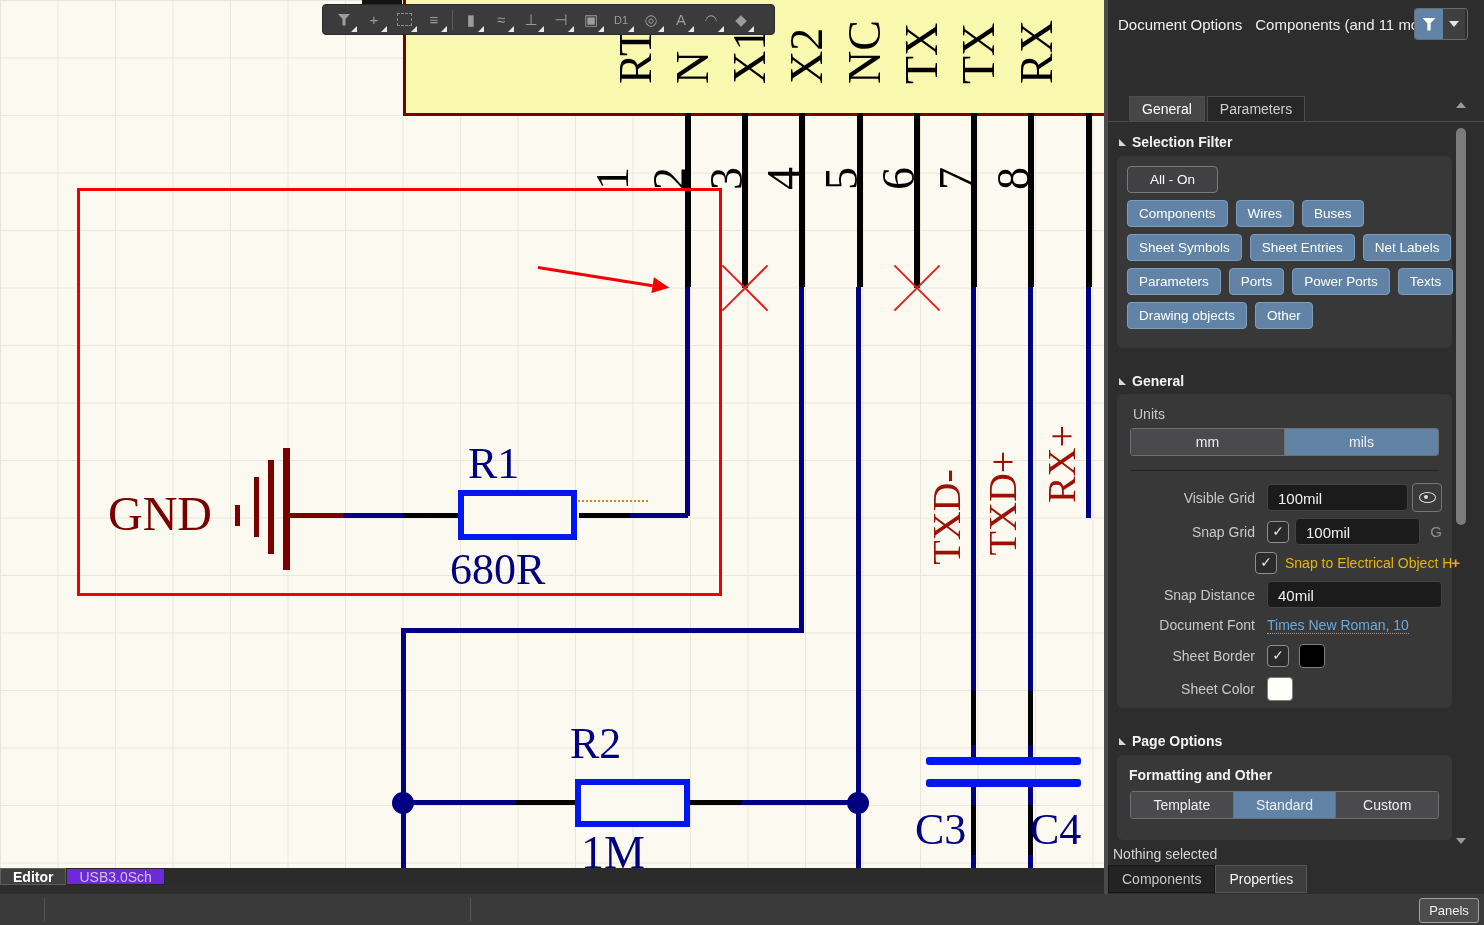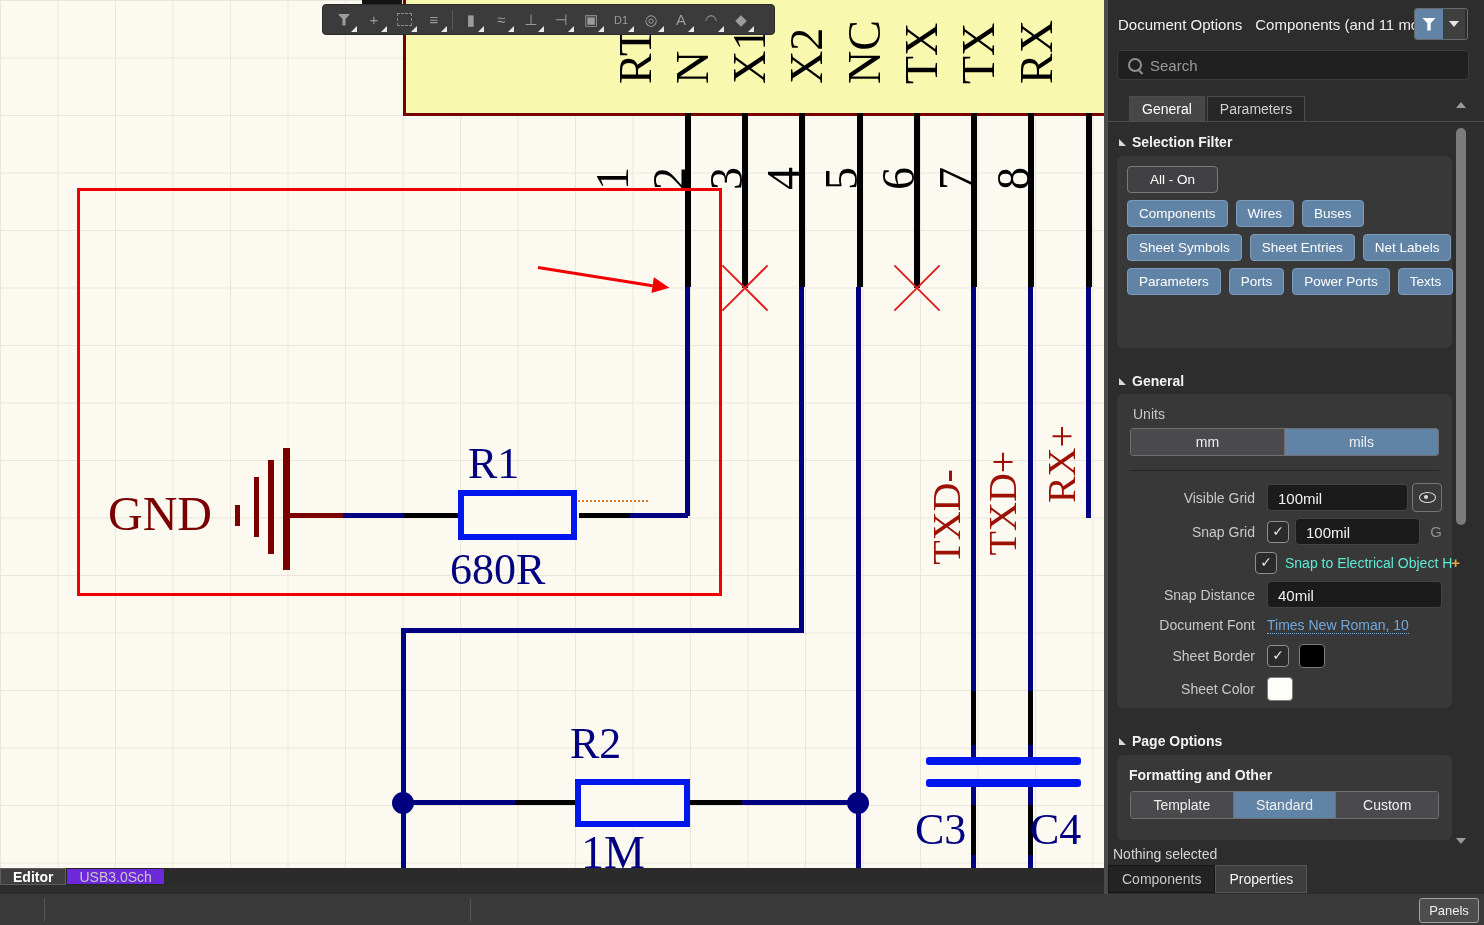--- a/index.html
+++ b/index.html
@@ -111,21 +111,21 @@
   .chk{width:20px;height:20px;background:#2b2b2b;border:1px solid #8f8f8f;border-radius:4px;
     color:#e8e8e8;font-size:14px;line-height:19px;text-align:center;flex:none;}
   .eye-btn{width:30px;height:27px;border:1px solid #767676;border-radius:4px;background:#3a3a3a;
     margin-left:4px;display:flex;align-items:center;justify-content:center;}
   .eye{position:relative;width:15px;height:9px;border:1.5px solid #dcdcdc;border-radius:50%;}
   .eye:after{content:"";position:absolute;left:4.5px;top:1.5px;width:4px;height:4px;border-radius:50%;background:#dcdcdc;}
   .g-gray{color:#8f8f8f;font-size:15px;margin-left:10px;}
   .font-link{color:#6FA8DC;font-size:14px;border-bottom:1px dotted #6FA8DC;white-space:nowrap;}
   .swatch{width:26px;height:24px;border:1px solid #7d7d7d;border-radius:4px;box-sizing:border-box;}
   .orange-plus{position:absolute;right:-18px;top:3px;color:#E8A33D;font-size:15px;font-weight:bold;}
-  .snap-label{color:#5eead4;font-size:14px;margin-left:8px;white-space:nowrap;}
+  .snap-label{color:#eab308;font-size:14px;margin-left:8px;white-space:nowrap;}
 
   .fmt-label{font-weight:bold;color:#f2f2f2;font-size:14px;margin:2px 0 8px 2px;}
 
   .p-status{position:absolute;left:5px;top:846px;color:#d5d5d5;font-size:14px;}
   .p-bottom-tabs{position:absolute;left:0;top:865px;height:29px;display:flex;}
   .pb-tab{padding:5px 13px;font-size:14px;box-sizing:border-box;height:28px;}
   .pb-tab.inactive{background:#232323;color:#c8c8c8;border:1px solid #161616;}
   .pb-tab.active{background:#3E3E3E;color:#f5f5f5;border:1px solid #555;}
 
   .p-scroll{position:absolute;left:348px;top:100px;width:10px;height:752px;}
@@ -281,24 +281,20 @@
       <span class="filter-split">
         <span class="filter-main">
             <span class="funnel"></span>
           </span>
         <span class="filter-drop">
             <span class="caret"></span>
           </span>
       </span>
     </div>
 
-    <div class="p-search">
-      <span class="mag"></span>
-      <span class="search-text">Search</span>
-    </div>
 
     <div class="p-tabs">
       <span class="p-tab active">General</span>
       <span class="p-tab inactive">Parameters</span>
     </div>
     <div class="tab-line"></div>
 
     <div class="sec-h" style="top:134px;">
       <span class="sec-tri"></span>
       <span>Selection Filter</span>
@@ -315,20 +311,24 @@
       <div class="btn-row">
         <span class="f-btn">Sheet Symbols</span>
         <span class="f-btn">Sheet Entries</span>
         <span class="f-btn">Net Labels</span>
       </div>
       <div class="btn-row">
         <span class="f-btn">Parameters</span>
         <span class="f-btn">Ports</span>
         <span class="f-btn">Power Ports</span>
         <span class="f-btn">Texts</span>
+      </div>
+      <div class="btn-row">
+        <span class="f-btn">Drawing objects</span>
+        <span class="f-btn">Other</span>
       </div>
     </div>
 
     <div class="sec-h" style="top:373px;">
       <span class="sec-tri"></span>
       <span>General</span>
     </div>
     <div class="sec-box" style="top:394px;height:314px;">
       <div class="units-label">Units</div>
       <div class="seg">

